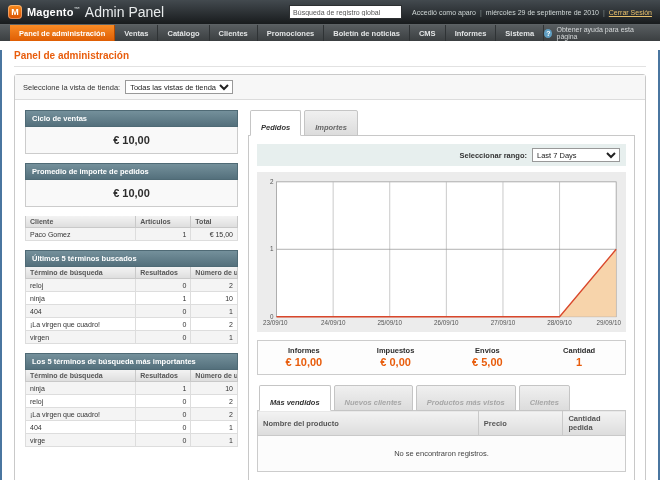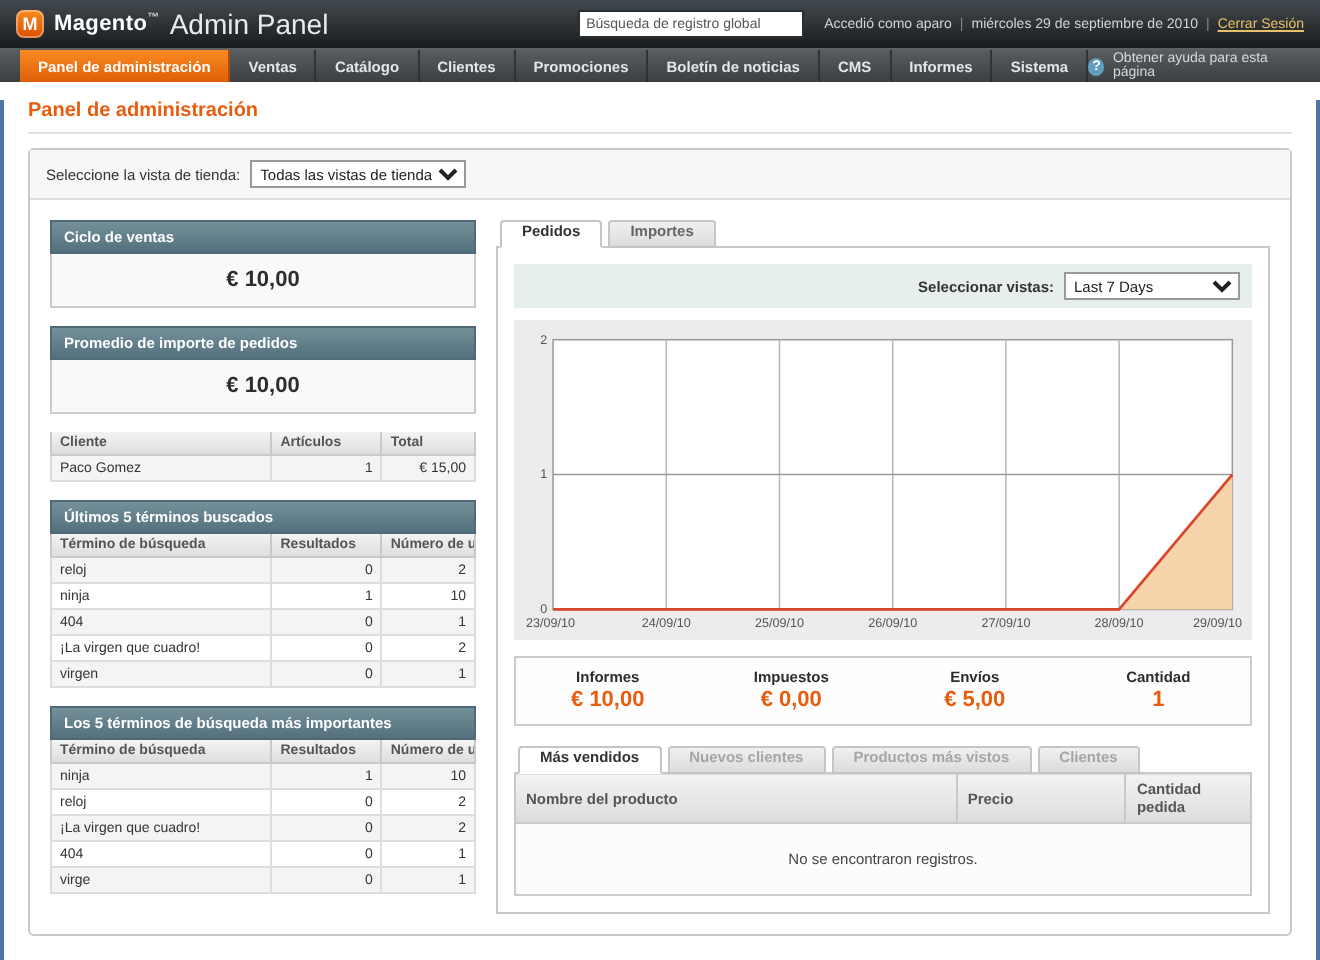--- a/index.html
+++ b/index.html
@@ -45,21 +45,21 @@
   .dash-box-value { border: 1px solid #ccc; border-top: none; background: #f9f9f9; text-align: center; font-size: 11px; font-weight: bold; color: #2d2d2d; padding: 7px 0; }
   .dash-table { width: 100%; border-collapse: collapse; font-size: 7px; table-layout: fixed; }
   .dash-table th { background: linear-gradient(#f3f3f3, #dedede); border: 1px solid #c9c9c9; border-top: none; color: #555; font-weight: bold; text-align: left; padding: 2px 4px; white-space: nowrap; overflow: hidden; }
   .dash-table td { border: 1px solid #ddd; padding: 2.5px 4px; color: #333; white-space: nowrap; overflow: hidden; }
   .dash-table tr:nth-child(odd) td { background: #f4f4f4; }
   .dash-table td.num { text-align: right; }
   .dash-table col.c-term { width: 52%; } .dash-table col.c-n1 { width: 26%; } .dash-table col.c-n2 { width: 22%; }
 
   
   .tabs { display: flex; gap: 3px; position: relative; z-index: 2; margin-bottom: -1px; padding-left: 2px; }
-  .tab { font-size: 7.5px; font-weight: bold; padding: 0 10px 3px; border: 1px solid #c5c5c5; border-radius: 2px 2px 0 0; background: linear-gradient(#f0f0f0, #dcdcdc); color: #666; cursor: pointer; white-space: nowrap; }
+  .tab { font-size: 7.5px; font-weight: bold; padding: 12px 10px 3px; border: 1px solid #c5c5c5; border-radius: 2px 2px 0 0; background: linear-gradient(#f0f0f0, #dcdcdc); color: #666; cursor: pointer; white-space: nowrap; font-style: italic; }
   .tab.active { background: #fff; color: #333; border-bottom-color: #fff; }
   .tab.disabled { color: #a6a6a6; }
 
   .right-panel { border: 1px solid #c8c8c8; background: #fff; padding: 8px; }
   .range-bar { background: #e7efee; padding: 4px 6px; font-size: 7.5px; color: #333; display: flex; justify-content: flex-end; align-items: center; gap: 5px; }
   .range-bar label { font-weight: bold; }
   .range-bar select { width: 88px; }
 
   .chart-wrap { background: #ececec; padding: 5px 4px 2px; margin: 6px 0 8px; }
   .chart-wrap svg { display: block; width: 100%; height: auto; }
@@ -256,21 +256,21 @@
         <div class="col-right">
 
           <div class="tabs">
             <a class="tab active">Pedidos</a>
             <a class="tab">Importes</a>
           </div>
 
           <div class="right-panel">
 
             <div class="range-bar">
-              <label>Seleccionar vistas:</label>
+              <label>Seleccionar rango:</label>
               <select>
                 <option>Last 7 Days</option>
               </select>
             </div>
 
             <div class="chart-wrap">
               <svg viewBox="0 0 372 158" xmlns="http://www.w3.org/2000/svg">
                   <rect x="16" y="5" width="350" height="139" fill="#ffffff" stroke="#9a9a9a" stroke-width="0.8"></rect>
                   <line x1="74.33333333333334" y1="5" x2="74.33333333333334" y2="144" stroke="#b9b9b9" stroke-width="0.8"></line>
                   <line x1="132.66666666666669" y1="5" x2="132.66666666666669" y2="144" stroke="#b9b9b9" stroke-width="0.8"></line>

